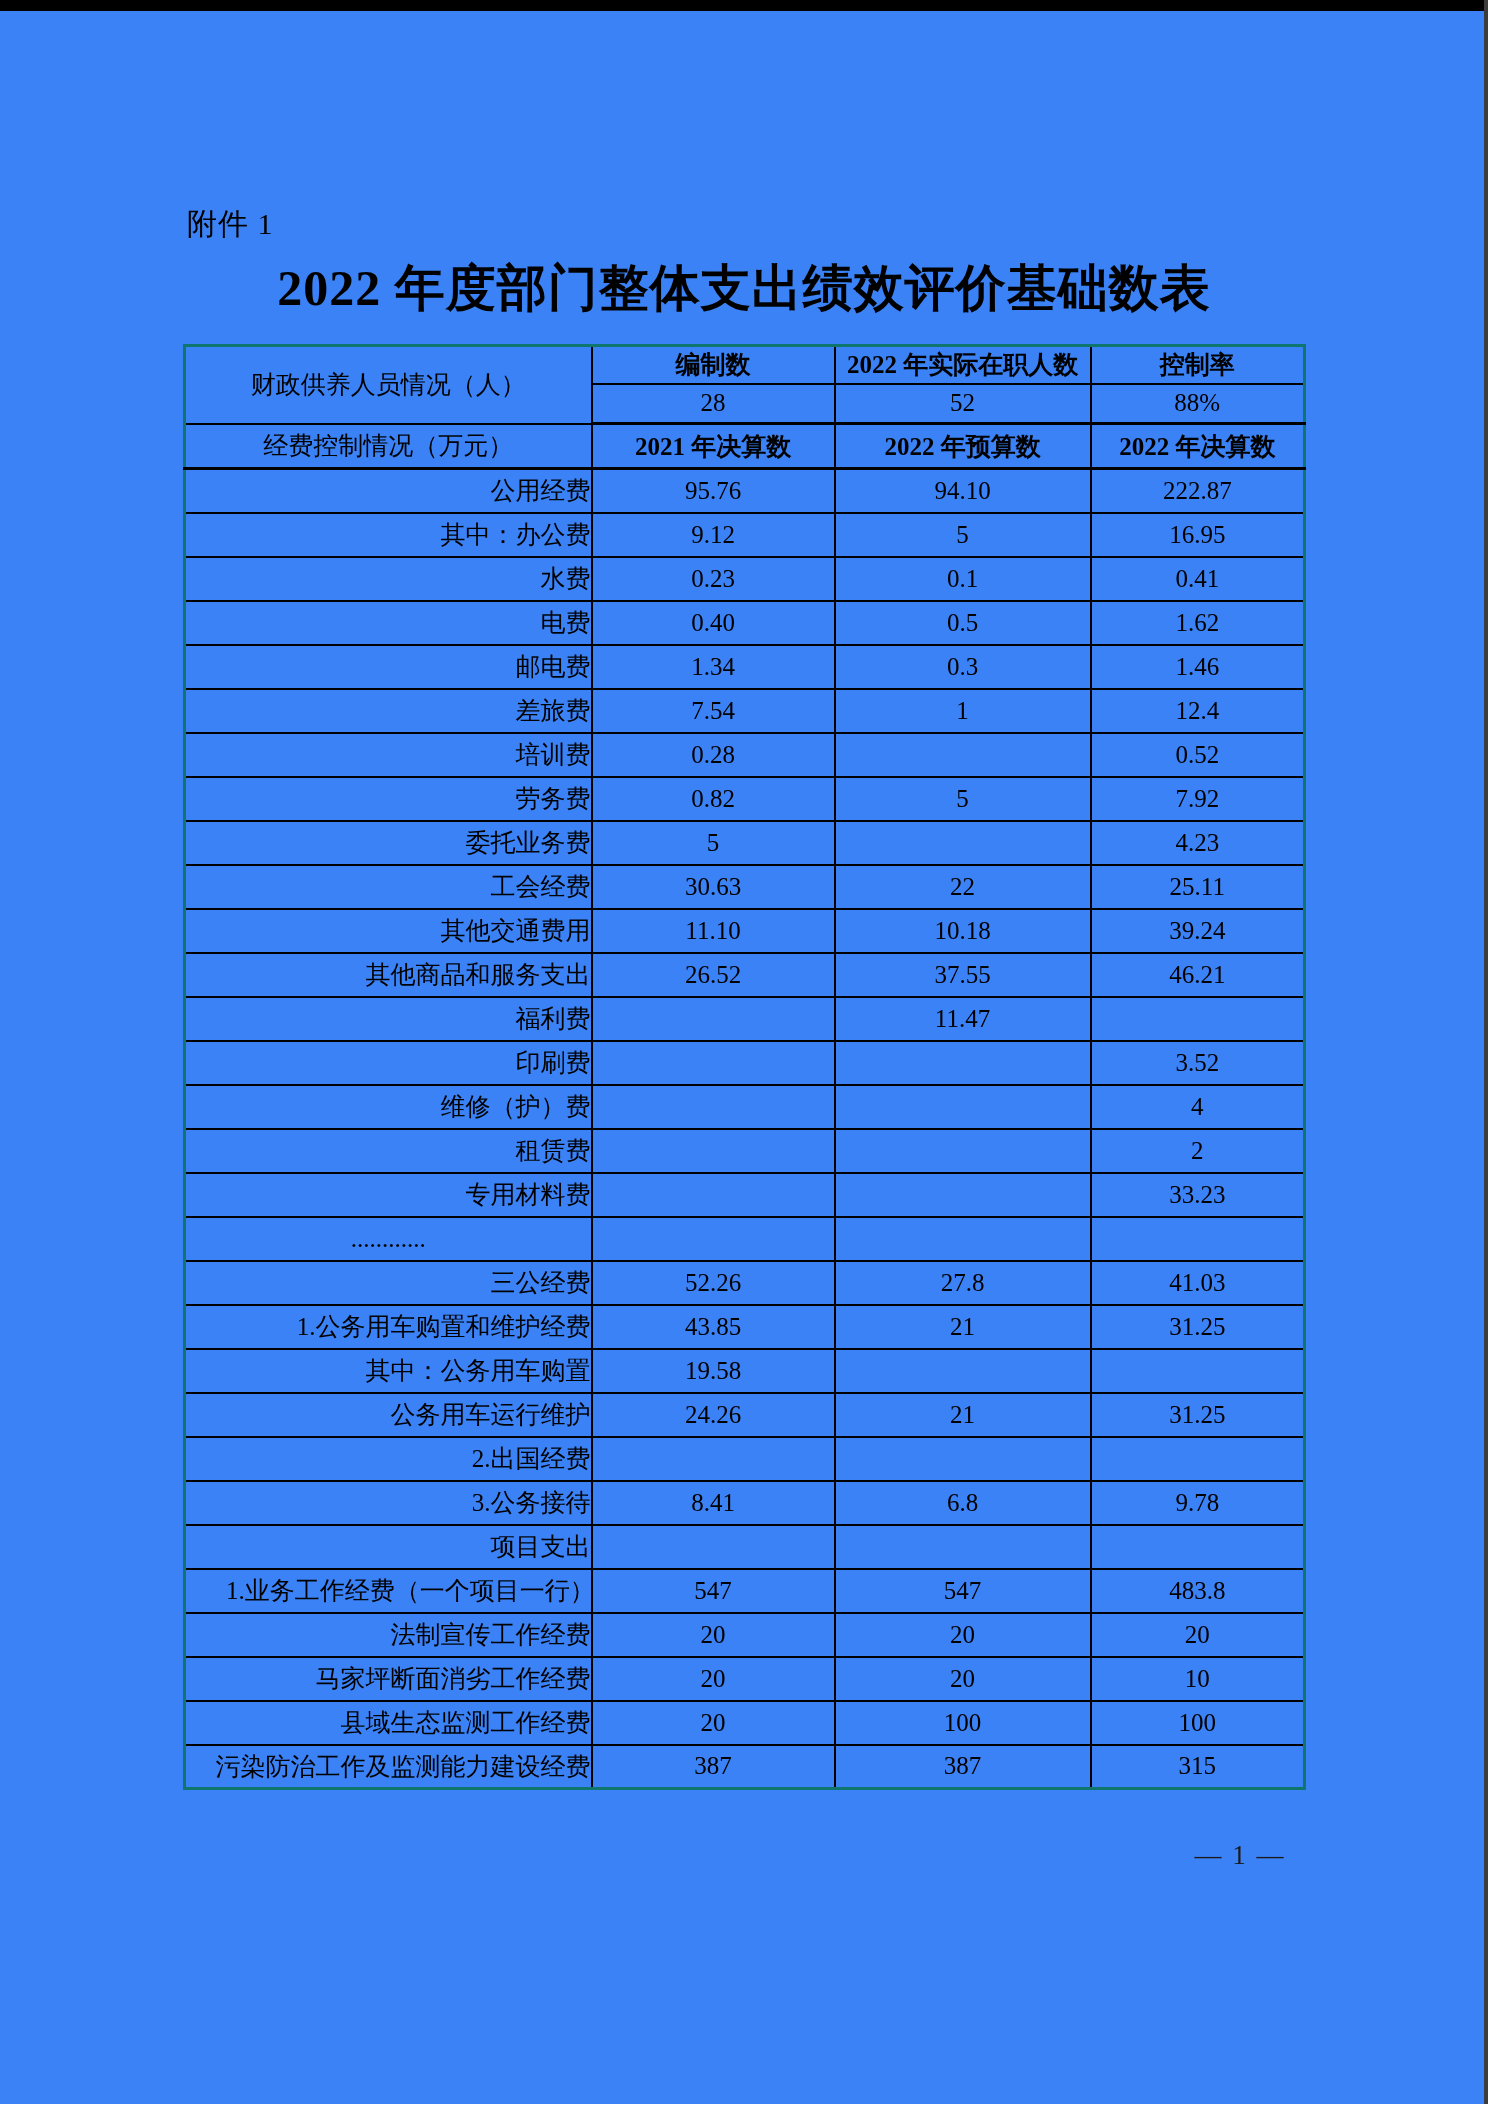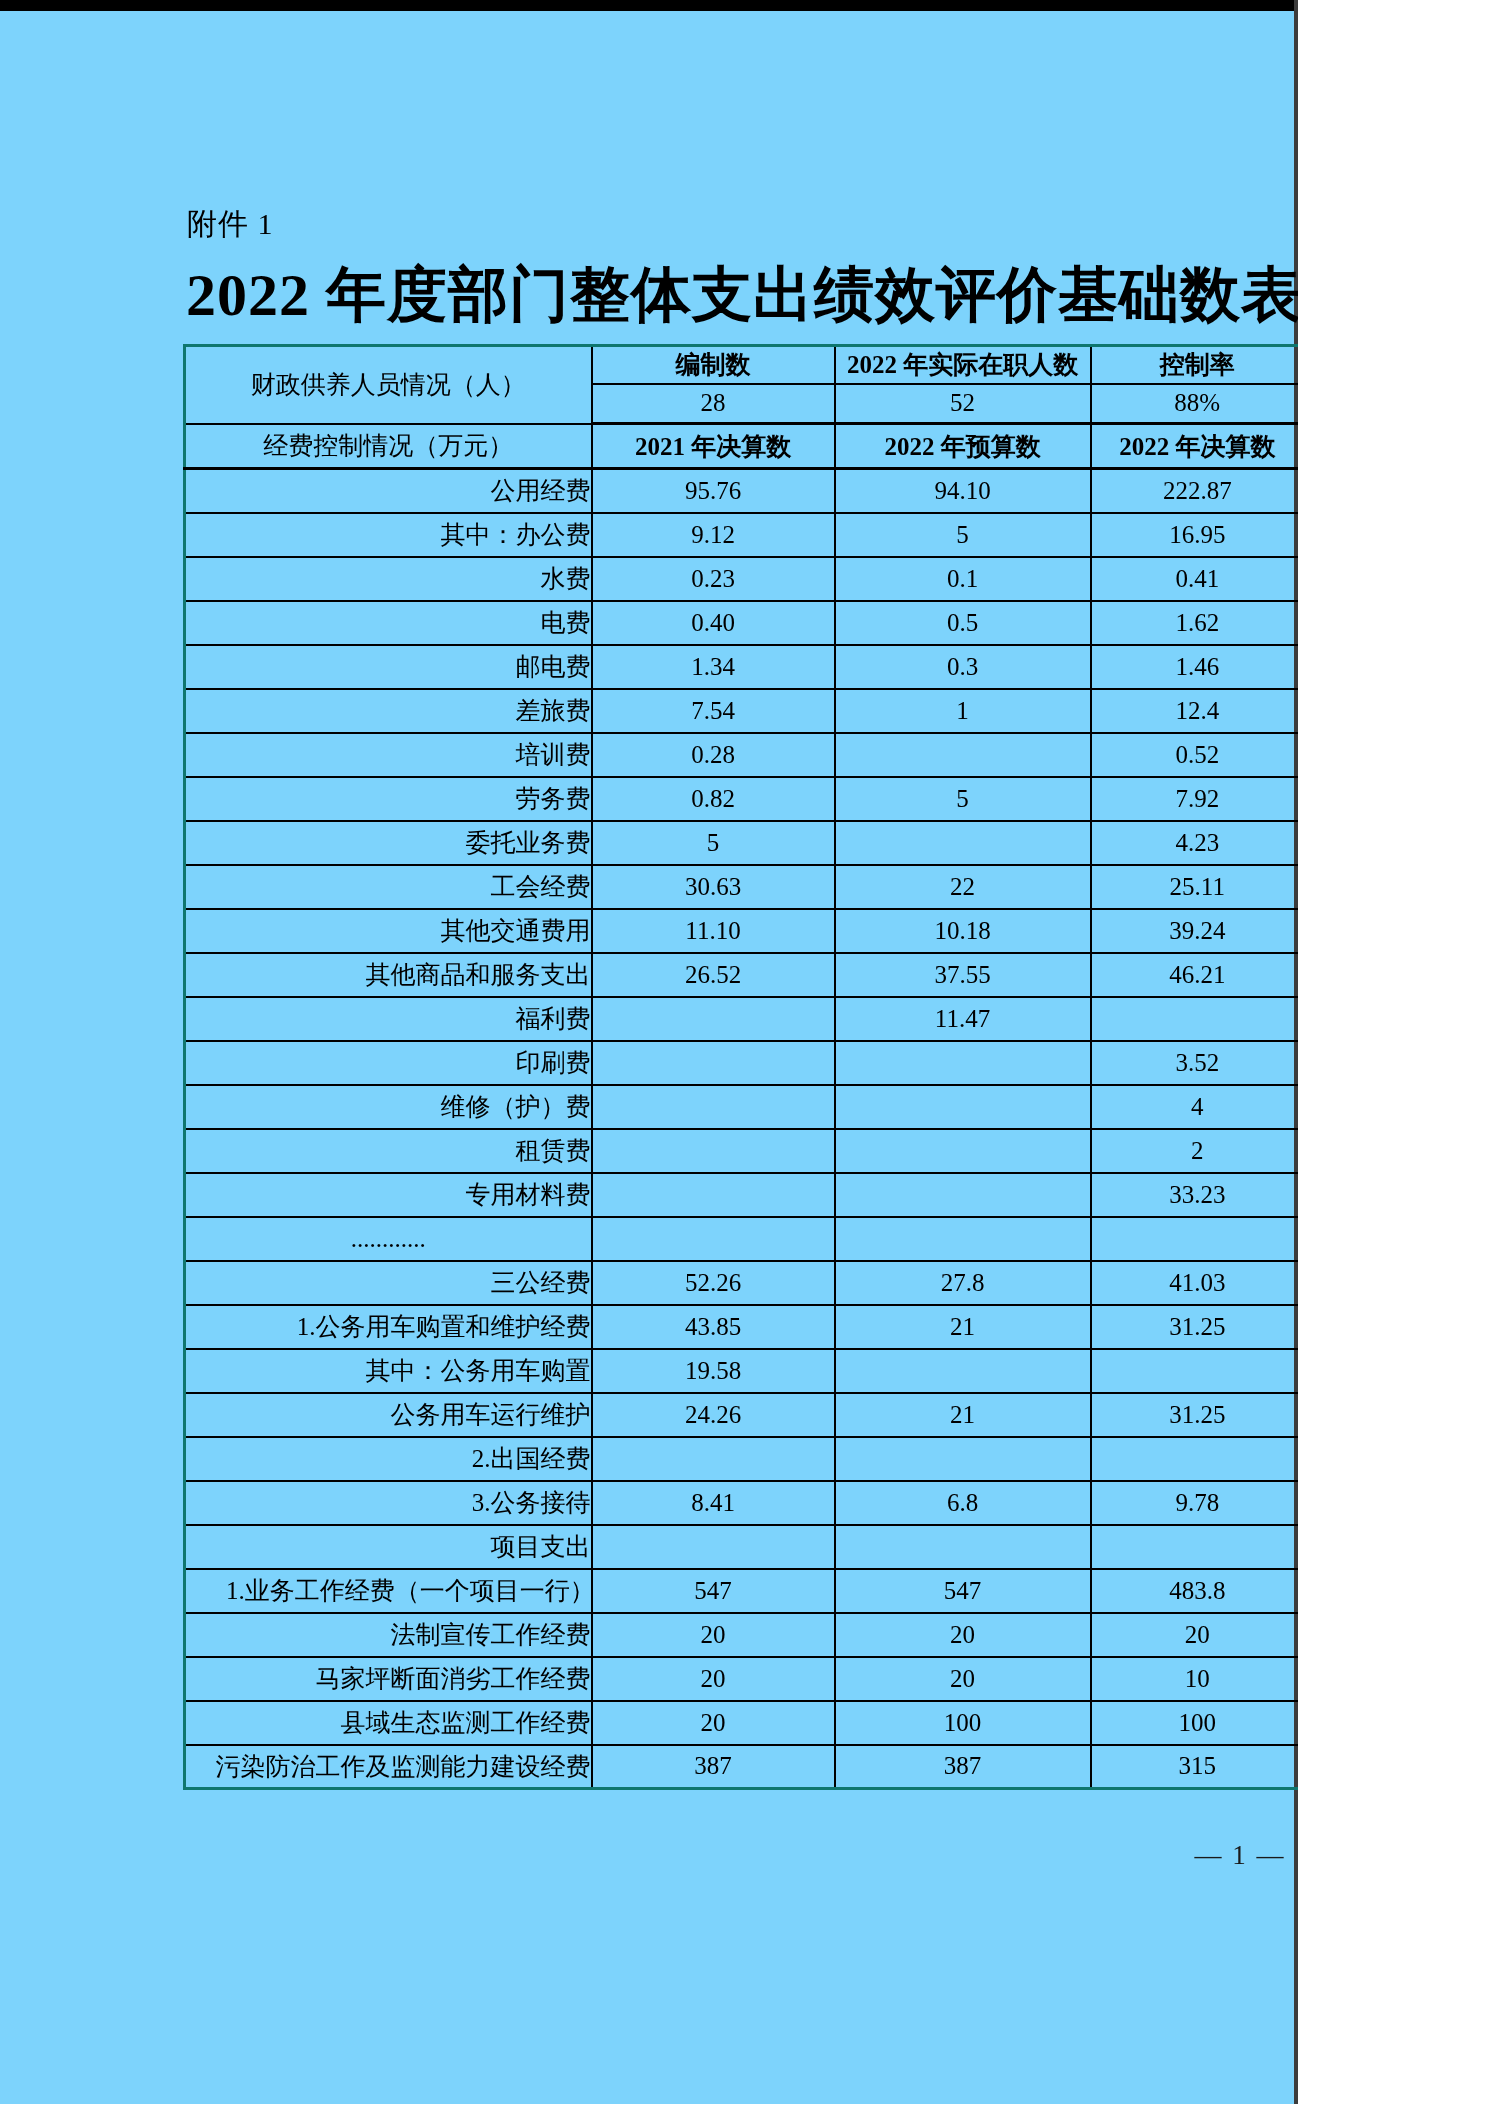--- a/index.html
+++ b/index.html
@@ -2,30 +2,30 @@
 <html><head>
 <meta charset="utf-8">
 <style>
   * { margin:0; padding:0; box-sizing:border-box; }
   html,body { background:#ffffff; }
   body {
     width:1488px; height:2104px; position:relative;
     font-family:"Liberation Serif","DejaVu Serif",serif;
     color:#000;
   }
-  .page { position:absolute; left:0; top:0; width:1298px; height:2104px; background:#7dd3fc; overflow:hidden;padding-left:43px; }
+  .page { position:absolute; left:0; top:0; width:1488px; height:2104px; background:#3b82f6; overflow:hidden;padding-left:43px; }
 
   
   .artifact-top  { position:absolute; left:0; top:0; width:1488px; height:11px; background:#000; }
   .artifact-right{ position:absolute; right:0; top:0; width:4px; height:2104px; background:#3c3c3c; }
 
   .attachment { position:absolute; left:187px; top:204px; font-size:30px; letter-spacing:1px; }
   .doc-title  {
     position:absolute; left:0; top:255px; width:1488px;
-    text-align:center; font-size:60px; font-weight:bold; letter-spacing:1px;
+    text-align:center; font-size:50px; font-weight:bold; letter-spacing:1px;
     white-space:nowrap;
   }
 
   table.budget {
     position:absolute; left:183px; top:344px; width:1120px;
     border-collapse:collapse; table-layout:fixed;
     border:3px solid #0f766e;
   }
   table.budget td {
     border:2px solid #000;

